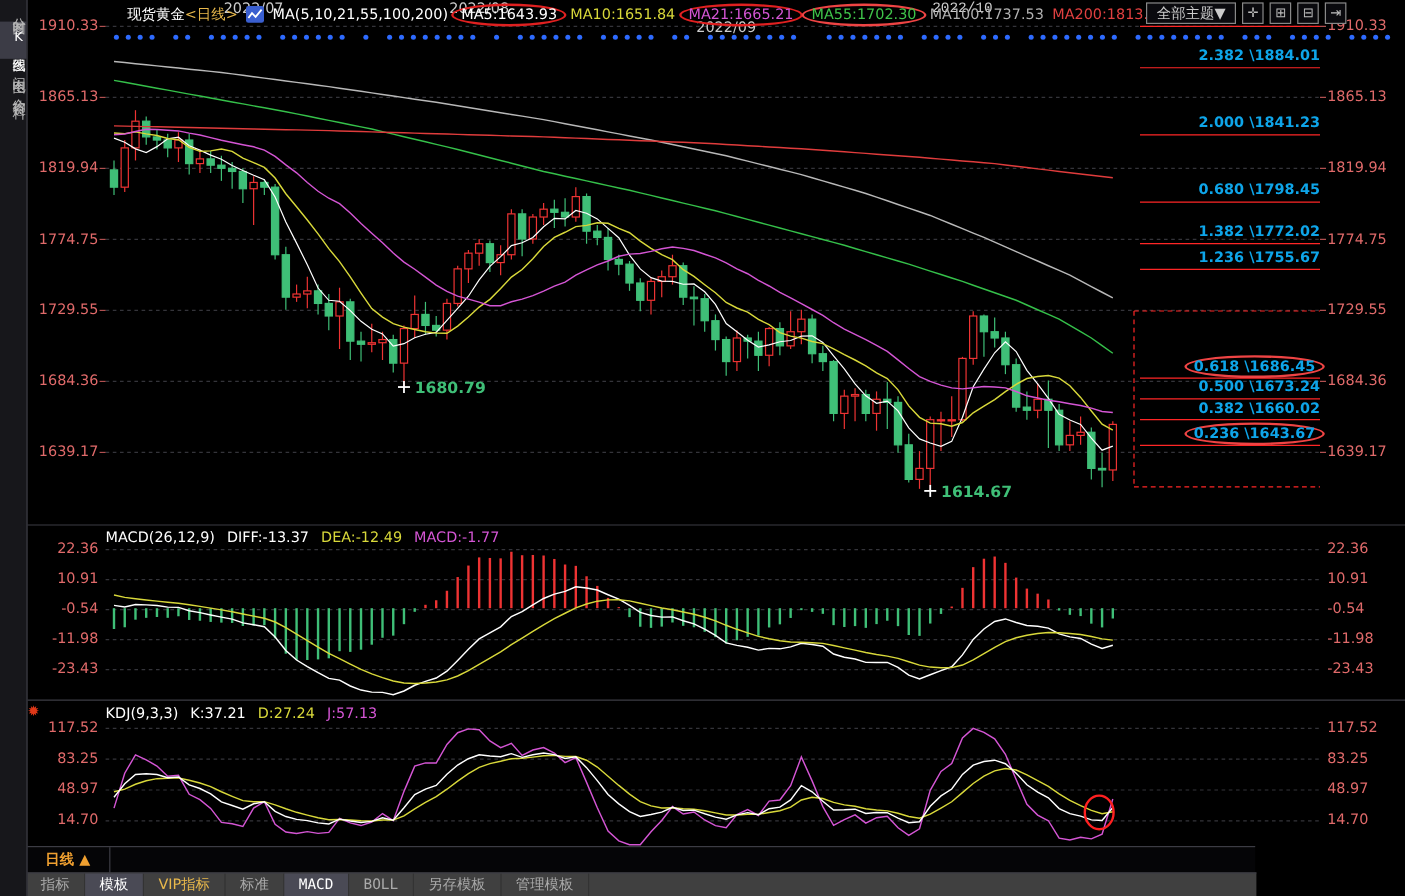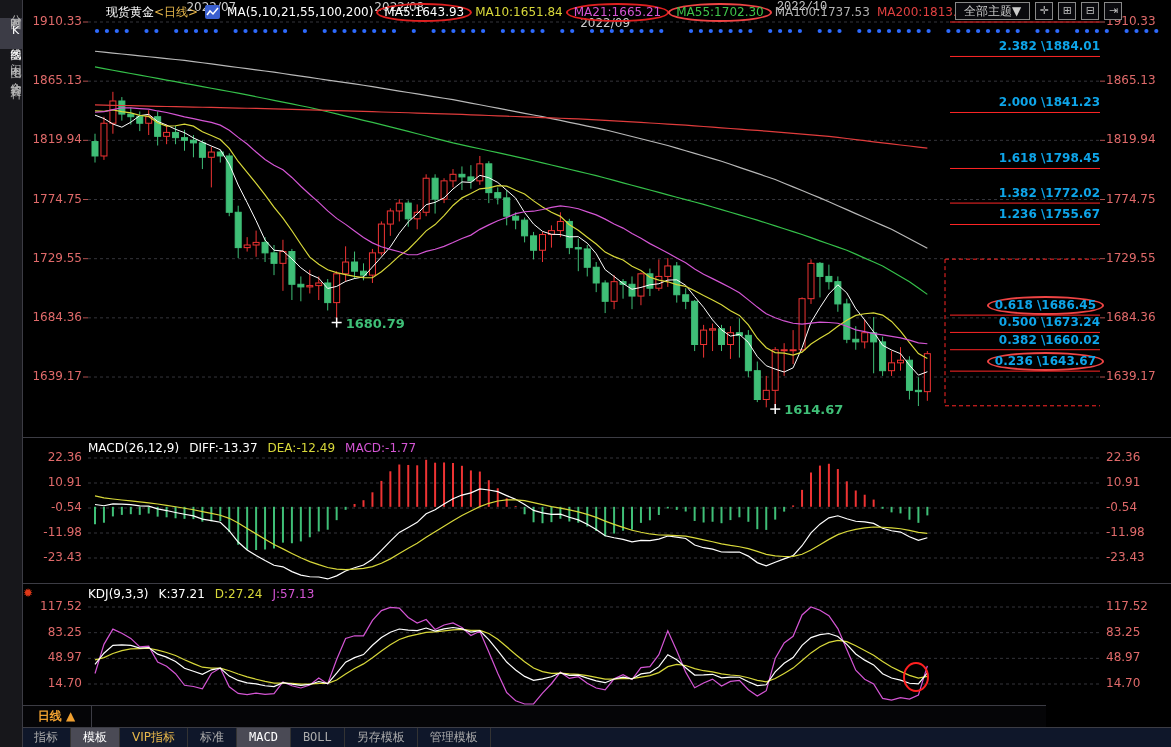--- a/index.html
+++ b/index.html
@@ -34,21 +34,21 @@
   #labels-layer{position:absolute;left:0;top:0;width:1171px;height:747px;z-index:2;pointer-events:none;}
   .axis-label{position:absolute;color:#e06a6a;font-size:12px;}
   .fib-label{position:absolute;color:#0ea5e9;font-weight:bold;font-size:12px;text-align:right;width:160px;}
   .fib-label span{display:inline-block;}
   .month-label{position:absolute;color:#ccc;font-size:12px;width:70px;text-align:center;top:709px;}
   
   .xaxis-bar{position:absolute;left:22px;top:705px;width:1024px;height:22px;background:#050507;
              border-top:1px solid #3c3c44;z-index:3;}
   .period-cell{position:absolute;left:0;top:0;width:69px;height:22px;line-height:21px;text-align:center;
                color:#f0a030;font-weight:bold;border-right:1px solid #3c3c44;cursor:pointer;}
-  .tab-bar{position:absolute;left:22px;top:727px;width:1149px;height:20px;background:#0f172a;
+  .tab-bar{position:absolute;left:22px;top:727px;width:1025px;height:20px;background:#404040;
            border-top:1px solid #3c3c44;display:flex;align-items:stretch;z-index:3;}
   .tab{padding:0 12px;line-height:19px;color:#aaa;border-right:1px solid #333;cursor:pointer;
        font-size:12px;white-space:nowrap;}
   .tab.act{background:#4a4a55;color:#fff;}
   .tab.vip{color:#e8b84b;}
   .tab.mono{font-family:"DejaVu Sans Mono","Liberation Mono",monospace;}
 </style>
 </head>
 <body>
 
@@ -575,21 +575,21 @@
       <div class="axis-label" style="left: 30px; top: 650.34px; width: 52px; text-align: right;">48.97</div>
       <div class="axis-label" style="left: 1106px; top: 650.34px;">48.97</div>
       <div class="axis-label" style="left: 30px; top: 676.01px; width: 52px; text-align: right;">14.70</div>
       <div class="axis-label" style="left: 1106px; top: 676.01px;">14.70</div>
       <div class="month-label" style="left: 176.35px; top: 0px;">2022/07</div>
       <div class="month-label" style="left: 364.3px; top: 0px;">2022/08</div>
       <div class="month-label" style="left: 570.15px; top: 16px;">2022/09</div>
       <div class="month-label" style="left: 767.05px; top: 0px; font-family: Liberation Mono, monospace;">2022/10</div>
       <div class="fib-label" style="left: 940px; top: 39.4597px;"><span>2.382 \1884.01</span></div>
       <div class="fib-label" style="left: 940px; top: 95.4699px;"><span>2.000 \1841.23</span></div>
-      <div class="fib-label" style="left: 940px; top: 151.48px;"><span>1.618 \1798.45</span></div>
+      <div class="fib-label" style="left: 940px; top: 151.48px;"><span>0.680 \1798.45</span></div>
       <div class="fib-label" style="left: 940px; top: 186.084px;"><span>1.382 \1772.02</span></div>
       <div class="fib-label" style="left: 940px; top: 207.49px;"><span>1.236 \1755.67</span></div>
       <div class="fib-label" style="left: 940px; top: 298.117px;"><span class="ellipse-green">0.618 \1686.45</span></div>
       <div class="fib-label" style="left: 940px; top: 315.412px;"><span>0.500 \1673.24</span></div>
       <div class="fib-label" style="left: 940px; top: 332.721px;"><span>0.382 \1660.02</span></div>
       <div class="fib-label" style="left: 940px; top: 354.127px;"><span class="ellipse-green">0.236 \1643.67</span></div>
     </div>
 
   <div class="panel-hdr" style="left:88px;top:441px;">
     <span class="c-white">MACD(26,12,9)</span>

